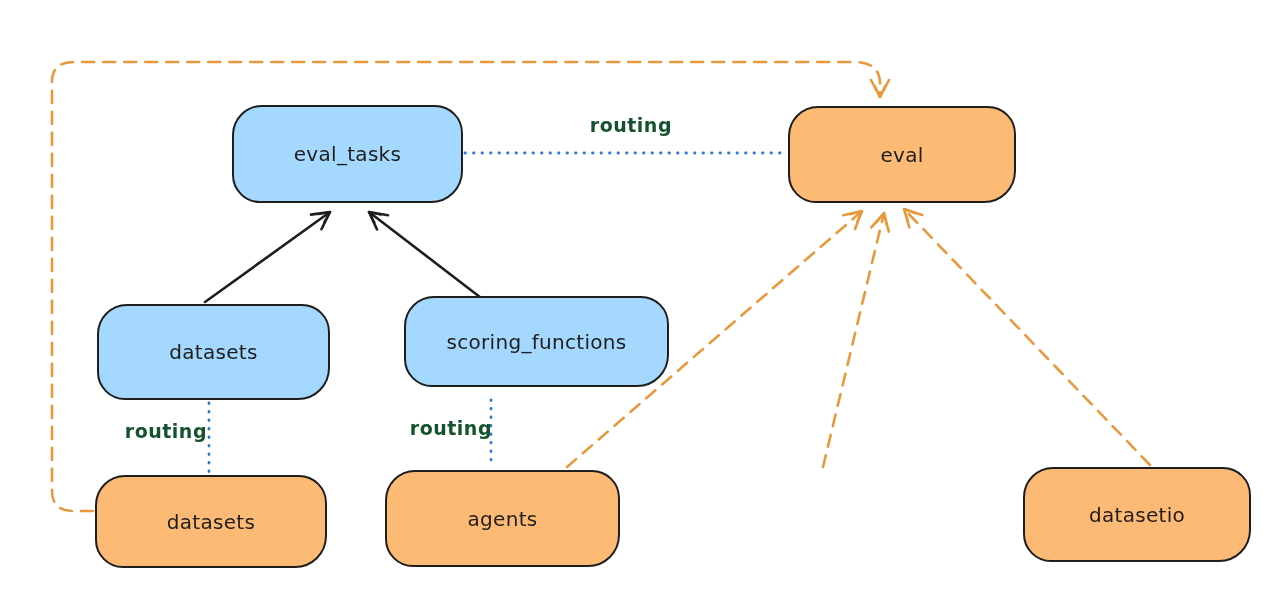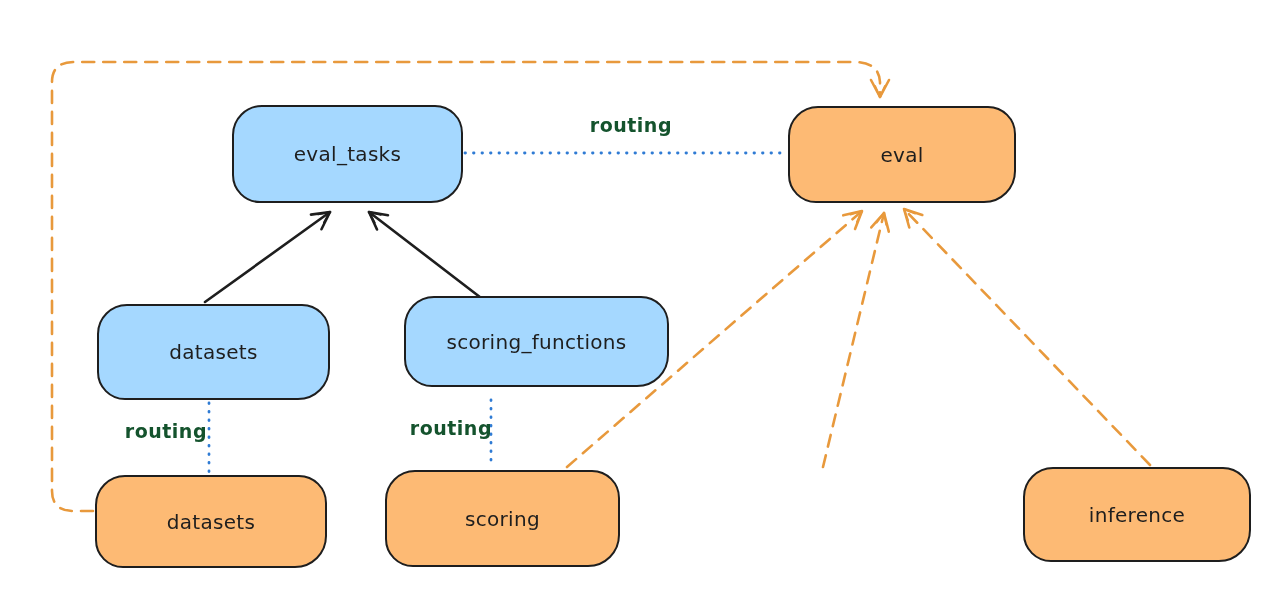--- a/index.html
+++ b/index.html
@@ -94,25 +94,25 @@
 
   <div class="node blue" style="left:385px; top:296px; width:265px; height:91px;margin-left:19px;">
     <span class="node-label">scoring_functions</span>
   </div>
 
   <div class="node green" style="left:95px; top:475px; width:232px; height:93px;">
     <span class="node-label">datasets</span>
   </div>
 
   <div class="node green" style="left:385px; top:470px; width:235px; height:97px;">
-    <span class="node-label">scoring</span>
+    <span class="node-label">agents</span>
   </div>
 
 
   <div class="node green" style="left:1023px; top:467px; width:228px; height:95px;">
-    <span class="node-label">inference</span>
+    <span class="node-label">datasetio</span>
   </div>
 
   <div class="edge-label" style="left:568px; top:114px; width:104px;">routing</div>
   <div class="edge-label" style="left:107px; top:420px; width:100px;">routing</div>
   <div class="edge-label" style="left:392px; top:417px; width:100px;">routing</div>
 
 </div>
 
 </body></html>

